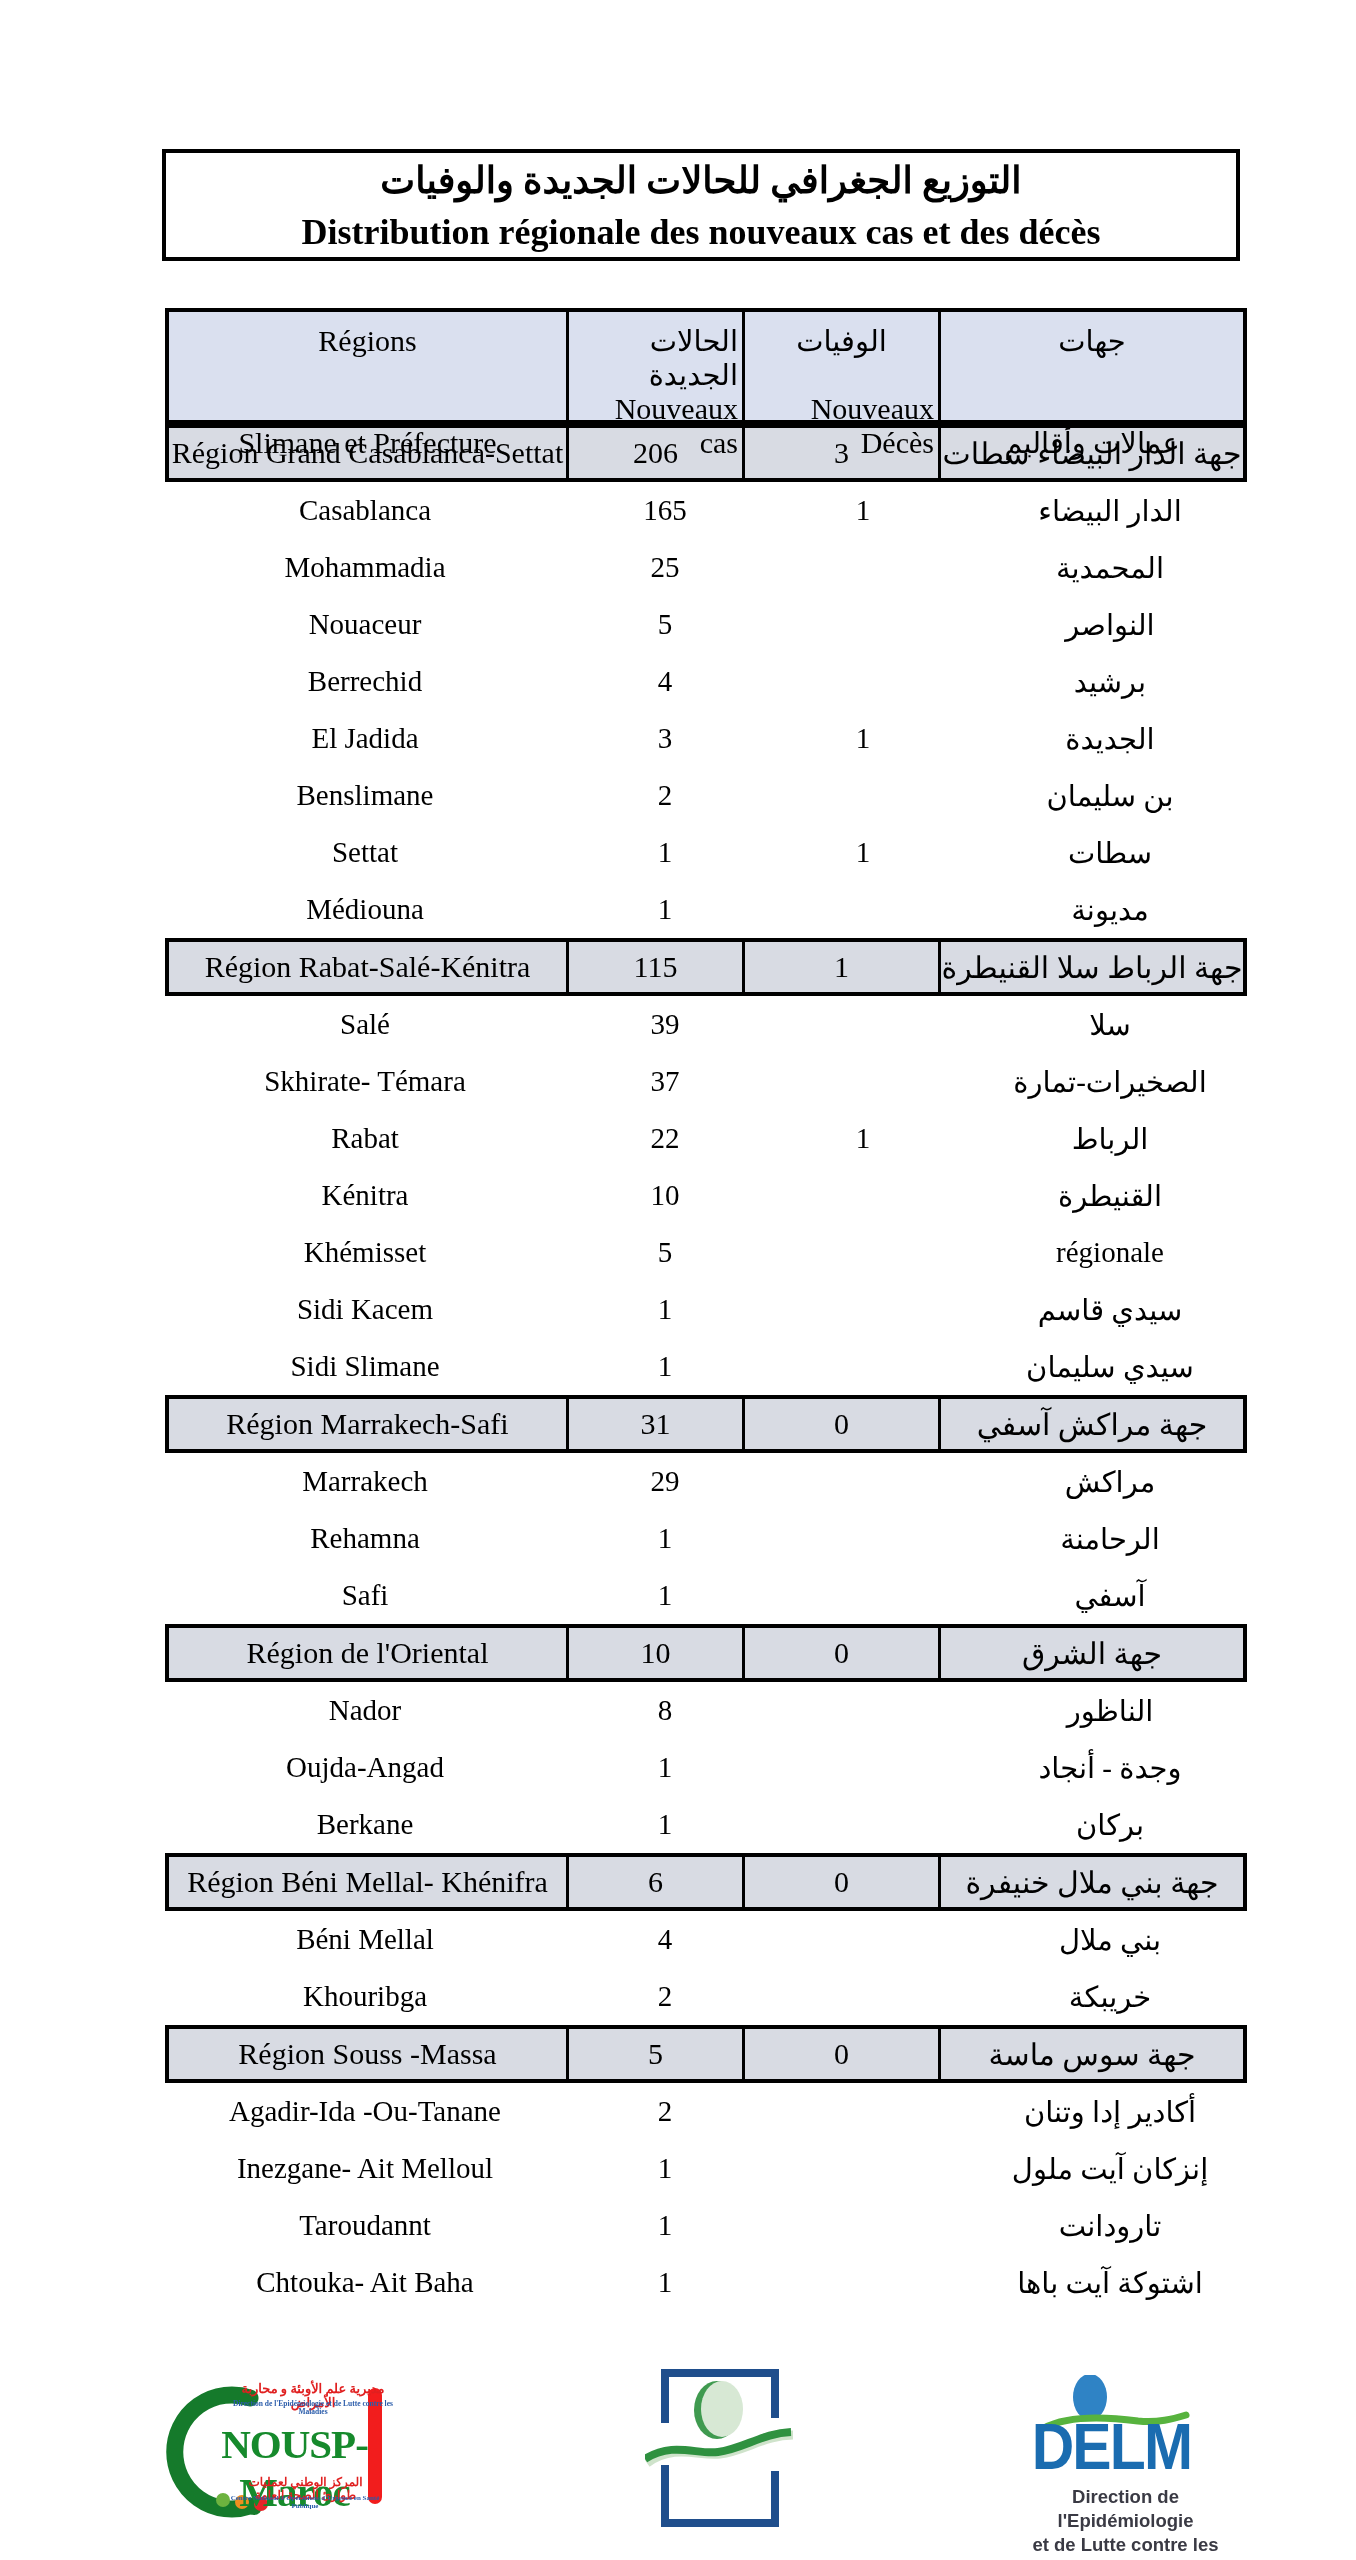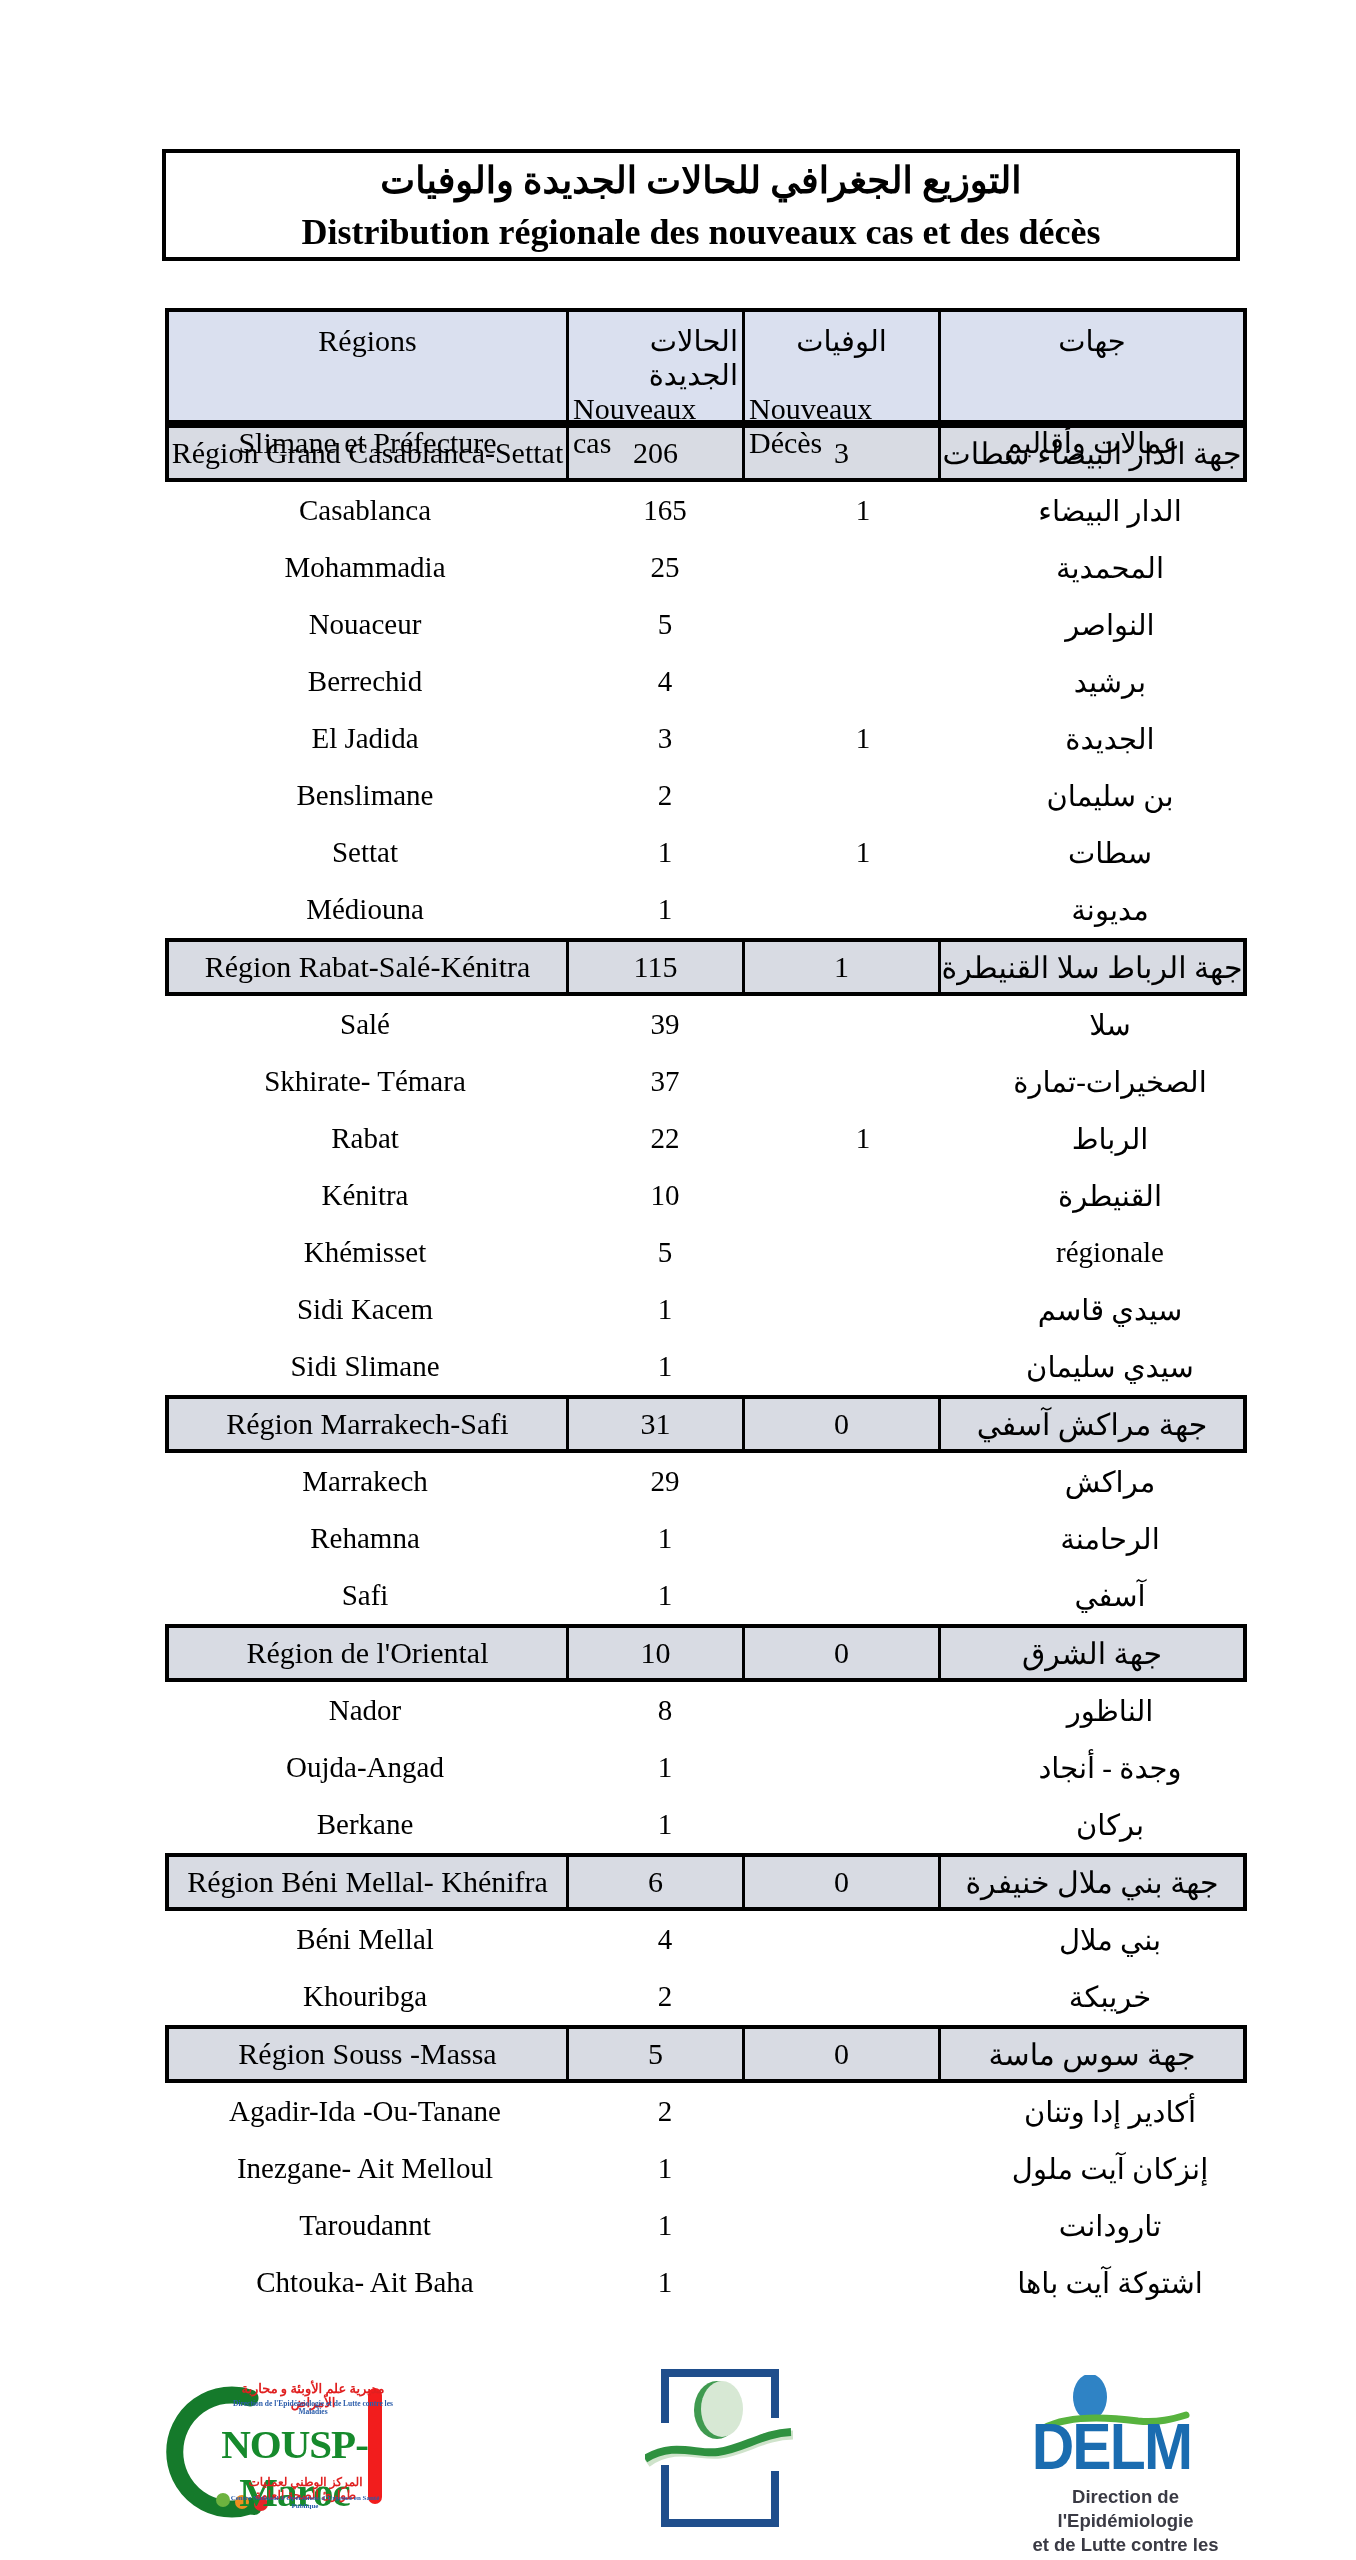--- a/index.html
+++ b/index.html
@@ -7,21 +7,21 @@
         font-family:"Liberation Serif", "DejaVu Serif", serif;color:#000;overflow:hidden;}
 
   
   .title-box{position:absolute;left:162px;top:149px;width:1078px;height:112px;
              border:4px solid #000;box-sizing:border-box;text-align:center;
              display:flex;flex-direction:column;justify-content:space-between;padding:8px 0 18px 0;}
   .title-ar{font-size:37px;font-weight:bold;direction:rtl;line-height:1.1;}
   .title-fr{font-size:36px;font-weight:bold;line-height:1.05;margin-top:12px;}
 
   
-  .table-wrap{position:absolute;left:165px;top:308px;width:1082px;}
+  .table-wrap{position:absolute;left:165px;top:308px;width:1082px;text-align:right;}
   .row{display:grid;grid-template-columns:400px 176px 196px 1fr;width:1082px;box-sizing:border-box;}
   .thead{border:4px solid #000;background:#dae0ef;height:116px;}
   .thead .hcell{border-right:3px solid #000;display:flex;flex-direction:column;
                 justify-content:space-between;align-items:center;padding:12px 4px 14px 4px;box-sizing:border-box;}
   .thead .hcell:last-child{border-right:none;}
   .hfr{font-size:30px;}
   .har{font-size:29px;direction:rtl;}
 
   .region-row{border:4px solid #000;background:#d8dbe3;height:58px;margin-top:0;}
   .region-row .cell{border-right:3px solid #000;display:flex;align-items:center;justify-content:center;

